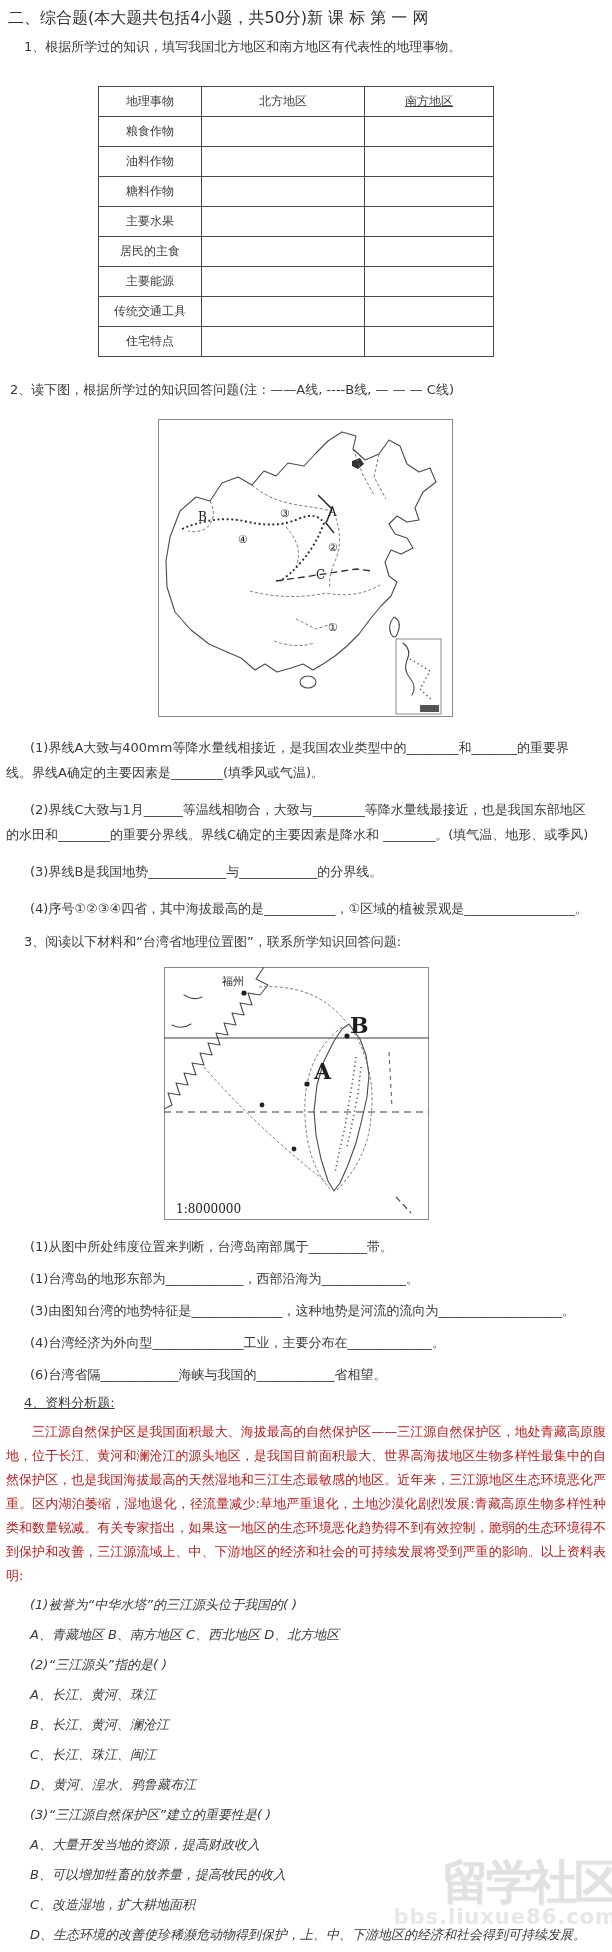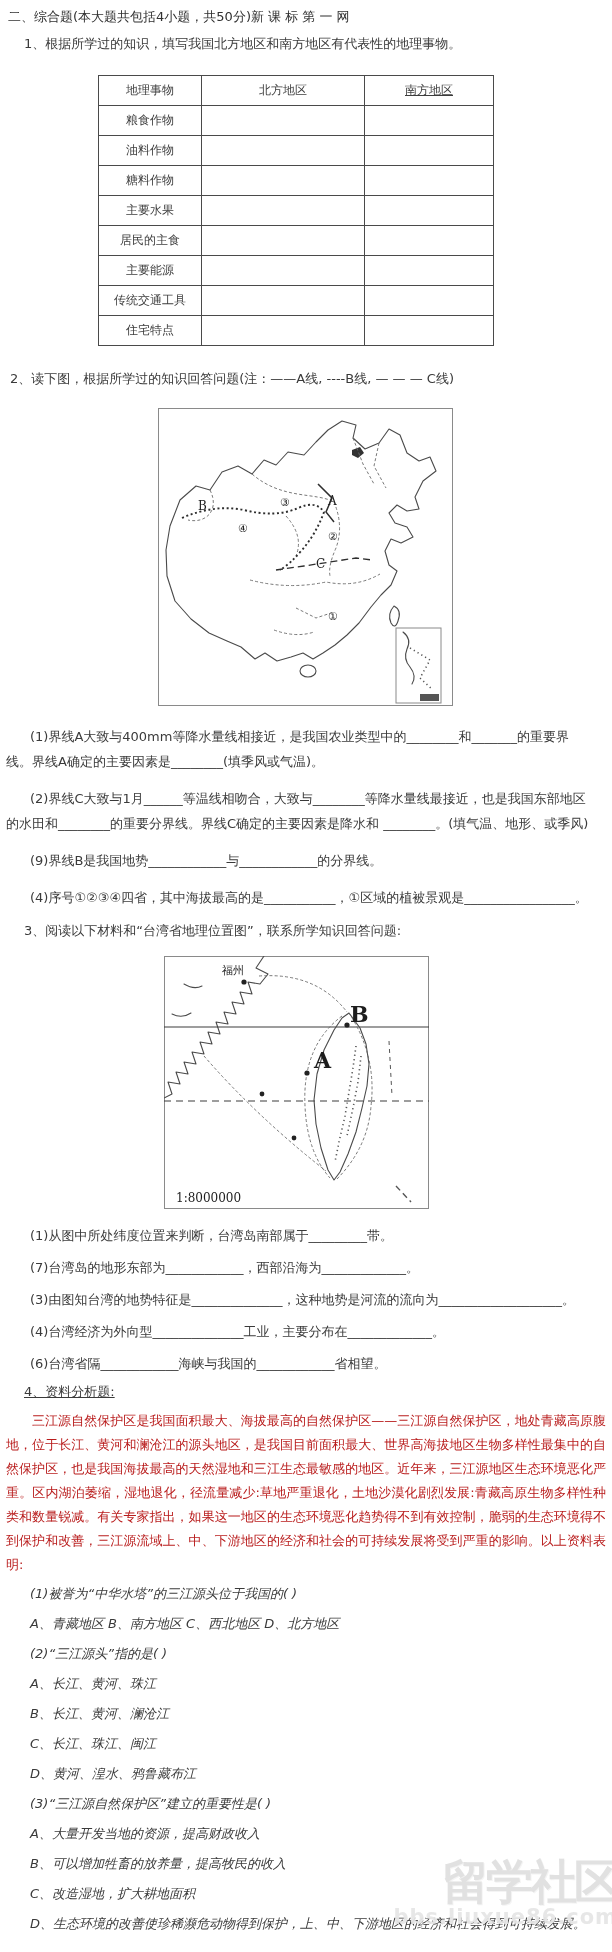--- a/index.html
+++ b/index.html
@@ -1,20 +1,20 @@
 <!DOCTYPE html>
 <html><head>
 <meta charset="utf-8">
 <style>
   html,body{margin:0;padding:0;background:#ffffff;width:612px;height:1952px;overflow:hidden;position:relative;}
   body{font-family:"DejaVu Sans","Liberation Sans",sans-serif;color:#3a3a3a;font-size:13px;}
   .page{position:relative;padding:0 6px 0 6px;z-index:1;}
-  .title{margin:8px 0 2px 2px;font-size:13px;color:#303030;}
+  .title{margin:8px 0 2px 2px;font-size:16px;color:#303030;}
   .q1-intro{margin:9px 0 0 18px;}
-  table.cmp{border-collapse:collapse;margin:22px 0 0 92px;table-layout:fixed;}
+  table.cmp{border-collapse:collapse;margin:30px 0 0 92px;table-layout:fixed;}
   table.cmp th,table.cmp td{border:1px solid #4a4a4a;height:29px;font-size:12px;font-weight:normal;
     text-align:center;vertical-align:middle;color:#3d3d3d;padding:0;}
   .col1{width:102px;} .col2{width:162px;} .col3{width:128px;text-decoration:underline;}
   .q2-intro{margin:24px 0 0 4px;}
   .mapbox{display:block;background:#fff;}
   .map1{margin:20px 0 0 152px;}
   .map2{margin:16px 0 0 158px;}
   svg text{font-family:"DejaVu Serif","Liberation Serif",serif;fill:#1d1d1d;}
   .frame{fill:#ffffff;stroke:#8a8a8a;stroke-width:1;}
   .outline{fill:none;stroke:#4a4a4a;stroke-width:1.1;stroke-linejoin:round;stroke-linecap:round;}
@@ -128,21 +128,21 @@
     <text x="158" y="160" font-size="12">C</text>
     <text x="122" y="98" font-size="11">③</text>
     <text x="80" y="124" font-size="11">④</text>
     <text x="170" y="132" font-size="11">②</text>
     <text x="170" y="212" font-size="11">①</text>
   </svg>
 
   <div class="items">
     <p>(1)界线A大致与400mm等降水量线相接近，是我国农业类型中的________和_______的重要界线。界线A确定的主要因素是________(填季风或气温)。</p>
     <p>(2)界线C大致与1月______等温线相吻合，大致与________等降水量线最接近，也是我国东部地区的水田和________的重要分界线。界线C确定的主要因素是降水和 ________。(填气温、地形、或季风)</p>
-    <p>(9)界线B是我国地势____________与____________的分界线。</p>
+    <p>(3)界线B是我国地势____________与____________的分界线。</p>
     <p>(4)序号①②③④四省，其中海拔最高的是___________，①区域的植被景观是_________________。</p>
   </div>
 
   <p class="q3-intro">3、阅读以下材料和“台湾省地理位置图”，联系所学知识回答问题:</p>
 
   <svg class="mapbox map2" width="265" height="253" viewBox="0 0 265 253">
     <rect class="frame" x="0.5" y="0.5" width="264" height="252"></rect>
     <path class="outline" d="M100,0 L92,12 104,18 96,28 84,26 88,38 76,36 80,48 68,46 72,58 60,56 64,68 52,66 56,78 44,76 48,88 36,86 40,98 28,96 32,108 20,106 24,118 12,116 16,128 4,126 8,138 0,142"></path>
     <path class="outline" d="M20,28 q10,6 18,2 M8,58 q10,5 19,-1"></path>
     <line x1="0" y1="71" x2="265" y2="71" stroke="#3c3c3c" stroke-width="1.2"></line>
@@ -162,21 +162,21 @@
     <circle cx="98" cy="138" r="2.4" fill="#222"></circle>
     <circle cx="130" cy="182" r="2.4" fill="#222"></circle>
     <text x="58" y="18" font-size="11" font-family="DejaVu Sans, sans-serif">福州</text>
     <text x="186" y="66" font-size="22" font-weight="bold">B</text>
     <text x="150" y="112" font-size="22" font-weight="bold">A</text>
     <text x="12" y="246" font-size="12">1:8000000</text>
   </svg>
 
   <div class="q3items">
     <p>(1)从图中所处纬度位置来判断，台湾岛南部属于_________带。</p>
-    <p>(7)台湾岛的地形东部为____________，西部沿海为_____________。</p>
+    <p>(1)台湾岛的地形东部为____________，西部沿海为_____________。</p>
     <p>(3)由图知台湾的地势特征是______________，这种地势是河流的流向为___________________。</p>
     <p>(4)台湾经济为外向型______________工业，主要分布在_____________。</p>
     <p>(6)台湾省隔____________海峡与我国的____________省相望。</p>
   </div>
 
   <p class="q4-title">4、资料分析题:</p>
 
   <p class="material">三江源自然保护区是我国面积最大、海拔最高的自然保护区——三江源自然保护区，地处青藏高原腹地，位于长江、黄河和澜沧江的源头地区，是我国目前面积最大、世界高海拔地区生物多样性最集中的自然保护区，也是我国海拔最高的天然湿地和三江生态最敏感的地区。近年来，三江源地区生态环境恶化严重。区内湖泊萎缩，湿地退化，径流量减少:草地严重退化，土地沙漠化剧烈发展:青藏高原生物多样性种类和数量锐减。有关专家指出，如果这一地区的生态环境恶化趋势得不到有效控制，脆弱的生态环境得不到保护和改善，三江源流域上、中、下游地区的经济和社会的可持续发展将受到严重的影响。以上资料表明:</p>
 
   <div class="mc">

